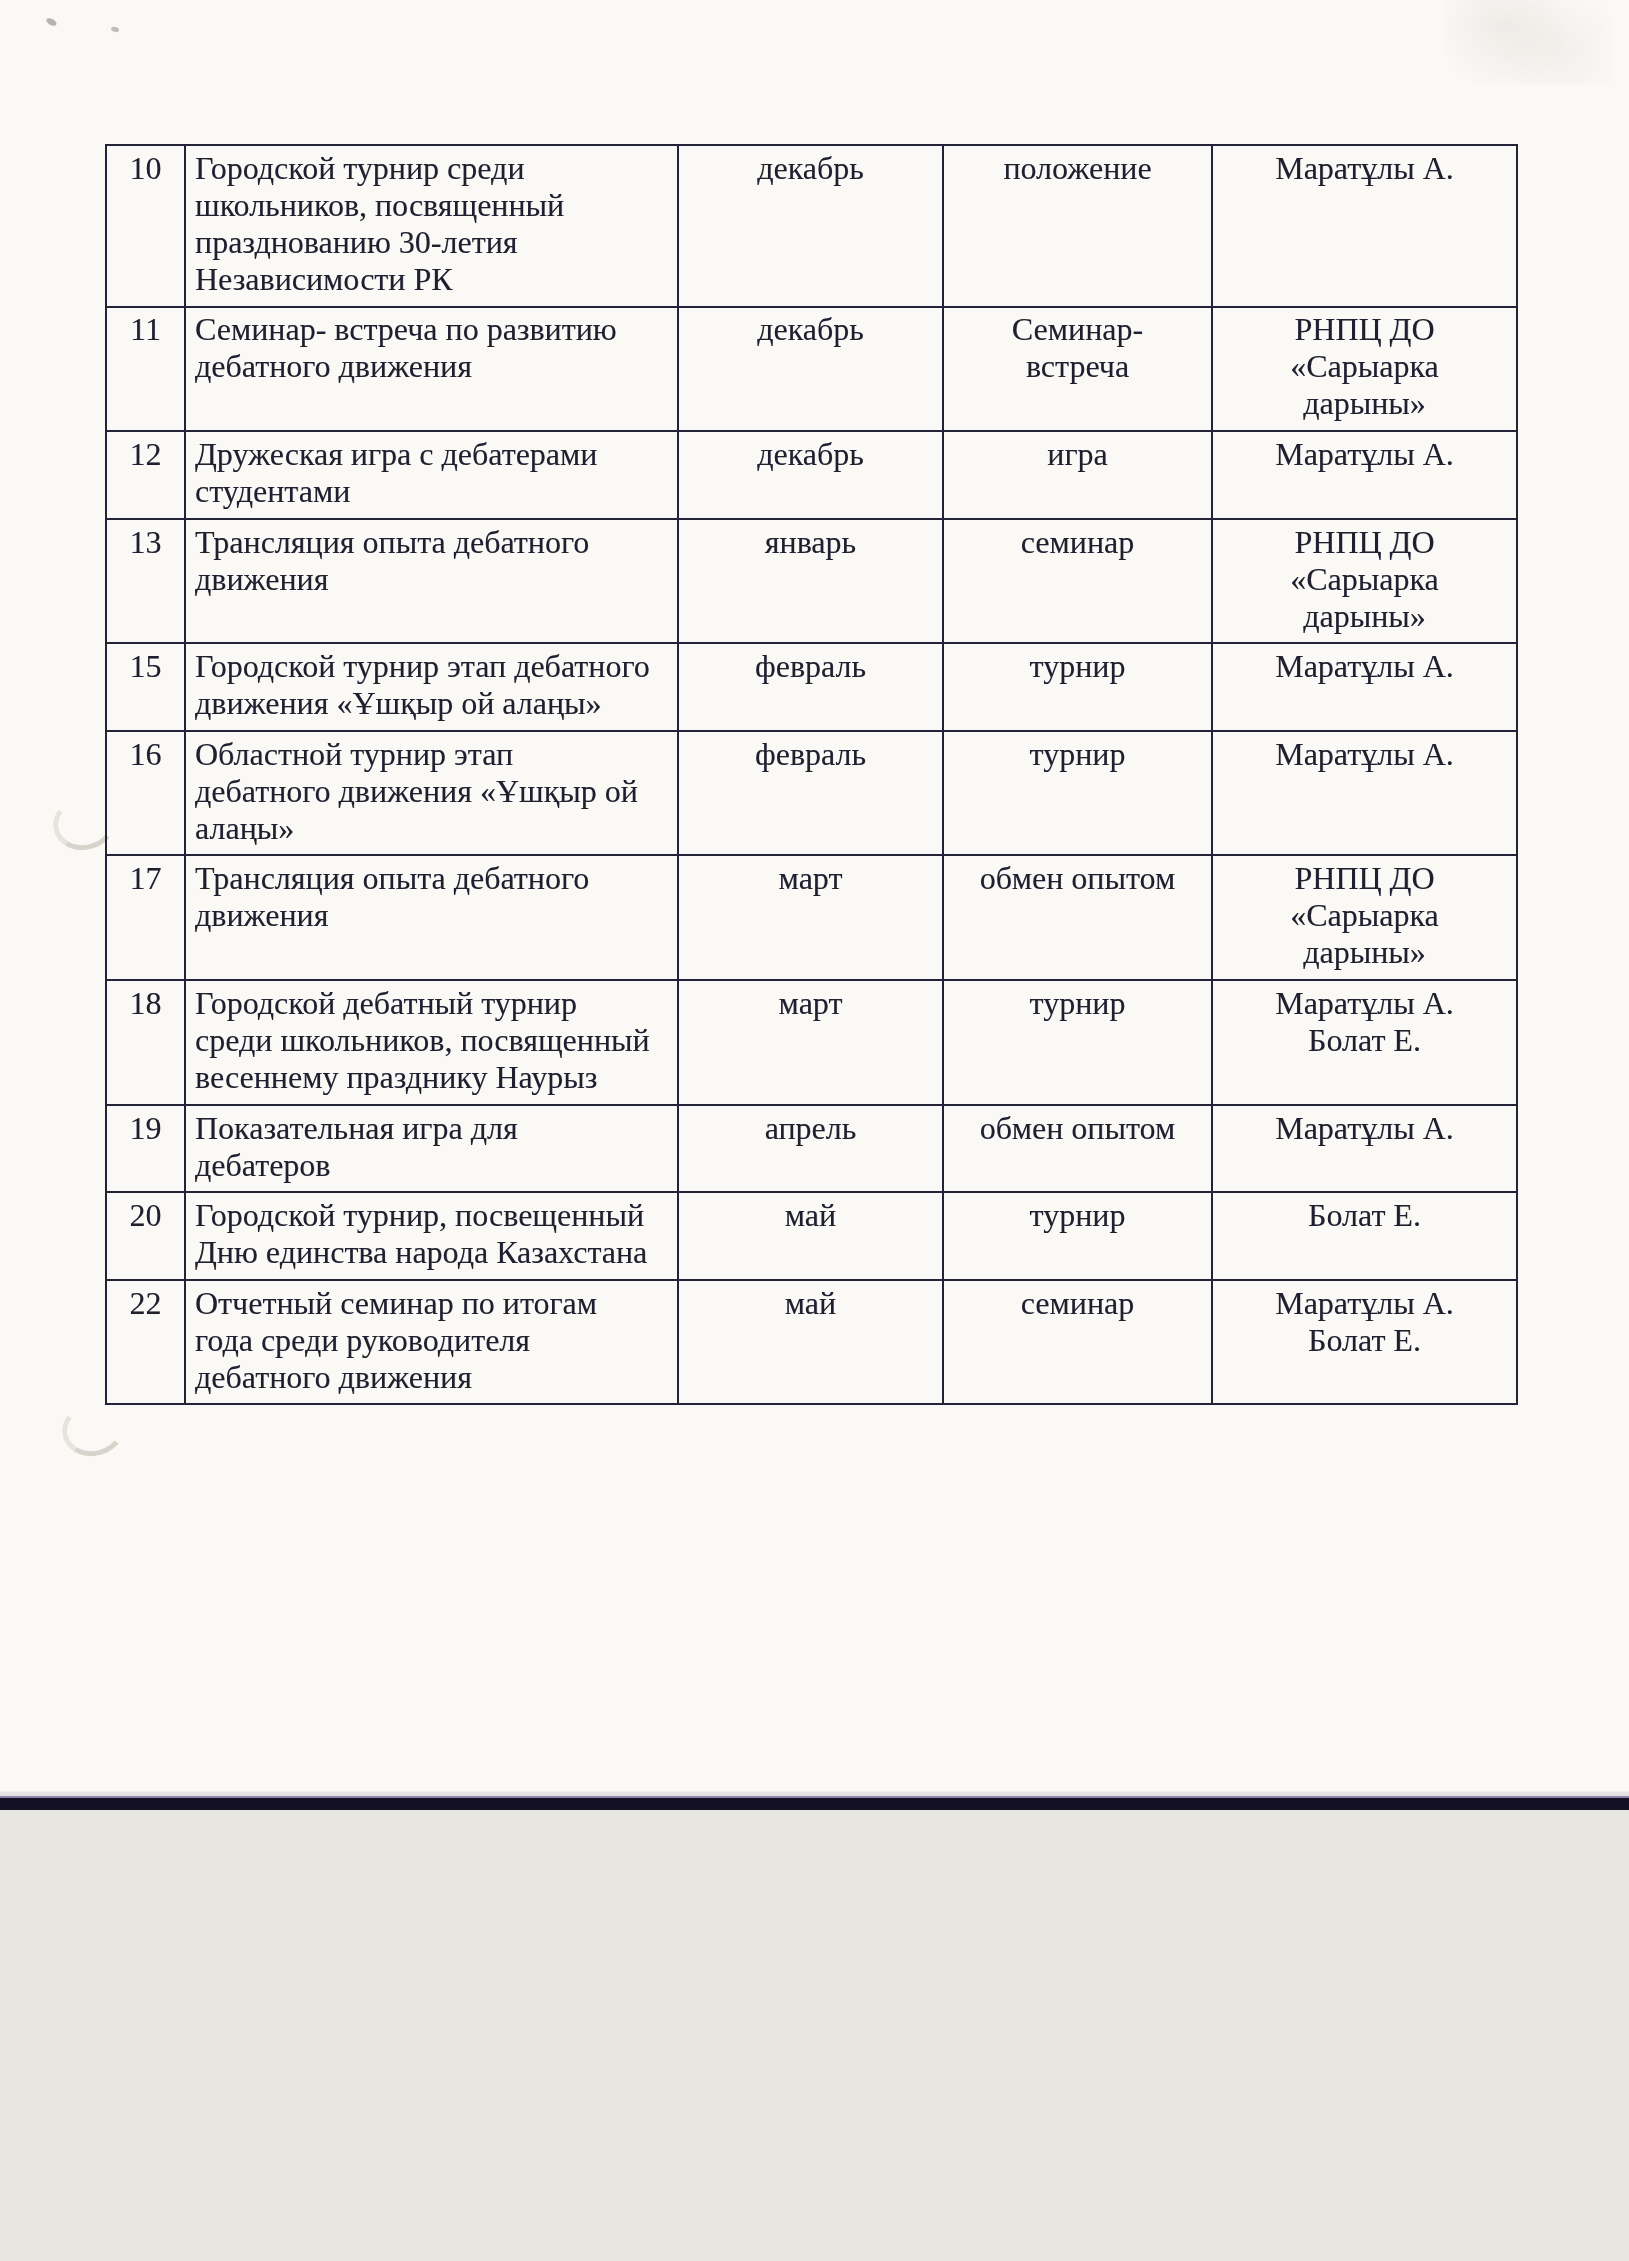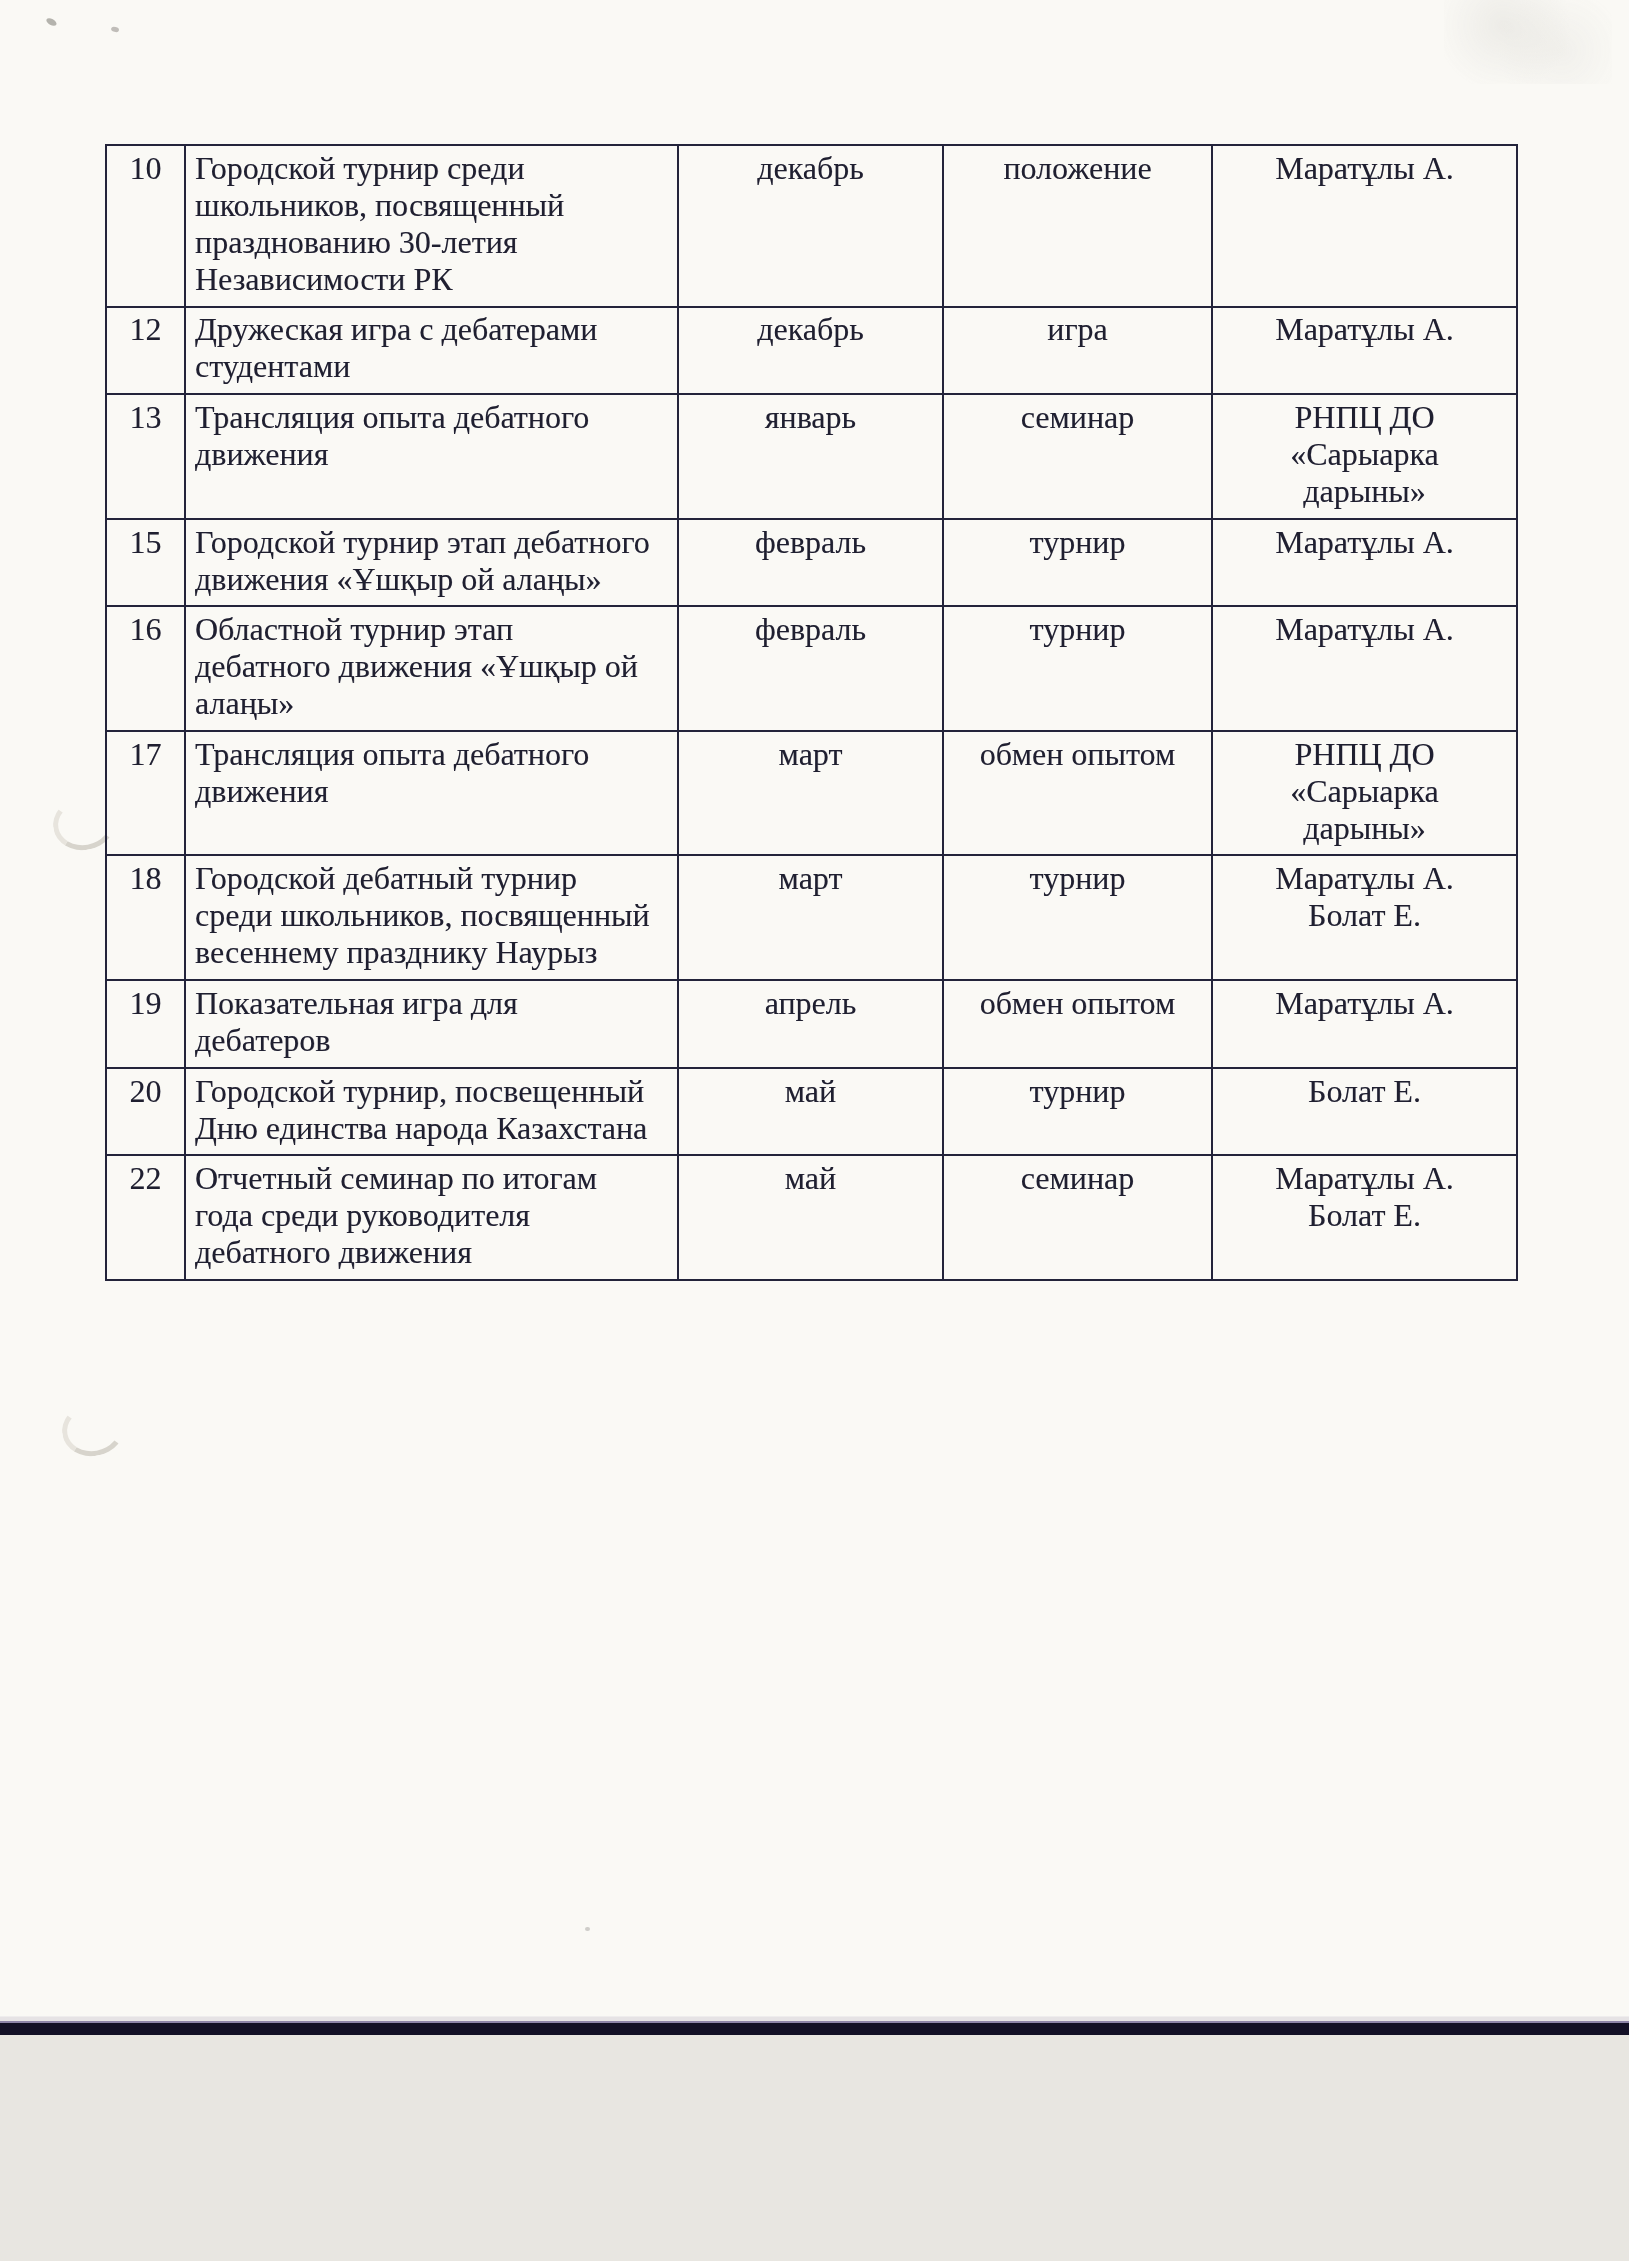--- a/index.html
+++ b/index.html
@@ -1,18 +1,18 @@
 <!DOCTYPE html>
 <html style="font-size:10.3px"><head>
 <meta charset="utf-8">
 <style>
   html,body{margin:0;padding:0;background:#e8e6e1;}
   .page{
     position:relative;
-    width:1630px;height:2035px;
+    width:1630px;height:1810px;
     background:#faf9f5;
     overflow:hidden;
     font-family:"Liberation Serif","DejaVu Serif",serif;
     color:#1f1f30;
   }
   
   table.schedule{
     position:absolute;left:105px;top:144px;
     width:1411px;
     border-collapse:collapse;
@@ -84,20 +84,31 @@
     <tbody id="schedule-body">
         <tr style="height: 150px;">
           <td class="num">10</td>
           <td class="event">Городской турнир среди
 школьников, посвященный
 празднованию 30-летия
 Независимости РК</td>
           <td class="month">декабрь</td>
           <td class="type">положение</td>
           <td class="resp">Маратұлы А.</td>
+        </tr>
+        <tr style="height: 116px;">
+          <td class="num">11</td>
+          <td class="event">Семинар- встреча по развитию
+дебатного движения</td>
+          <td class="month">декабрь</td>
+          <td class="type">Семинар-
+встреча</td>
+          <td class="resp">РНПЦ ДО
+«Сарыарка
+дарыны»</td>
         </tr>
         <tr style="height: 77px; margin-left: 7px;">
           <td class="num">12</td>
           <td class="event">Дружеская игра с дебатерами
 студентами</td>
           <td class="month">декабрь</td>
           <td class="type">игра</td>
           <td class="resp">Маратұлы А.</td>
         </tr>
         <tr style="height: 113px;">

